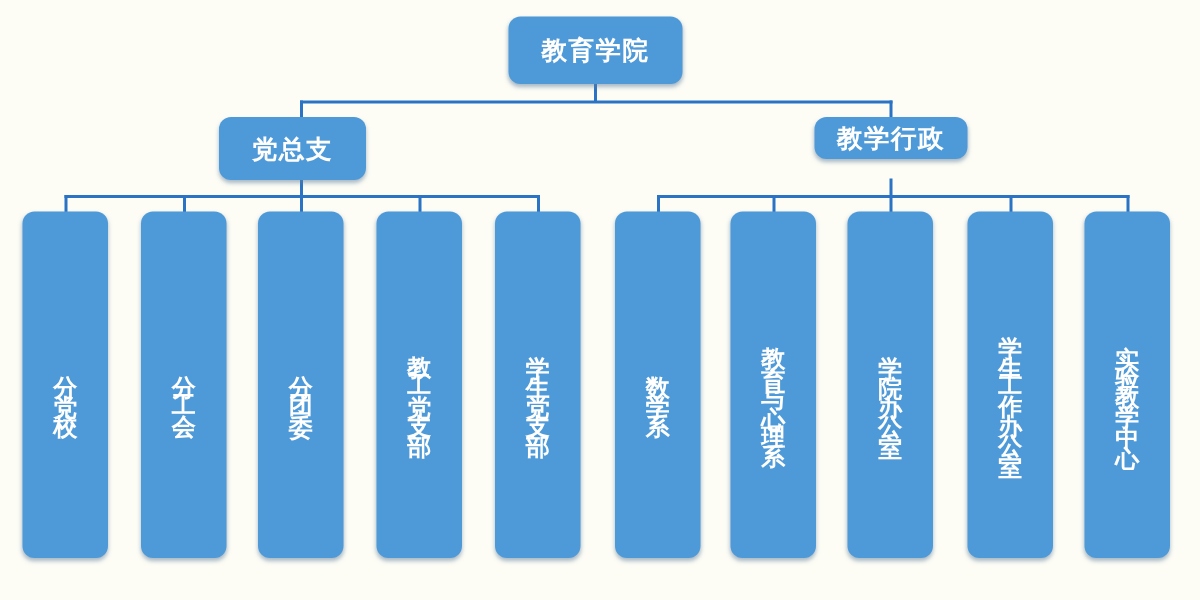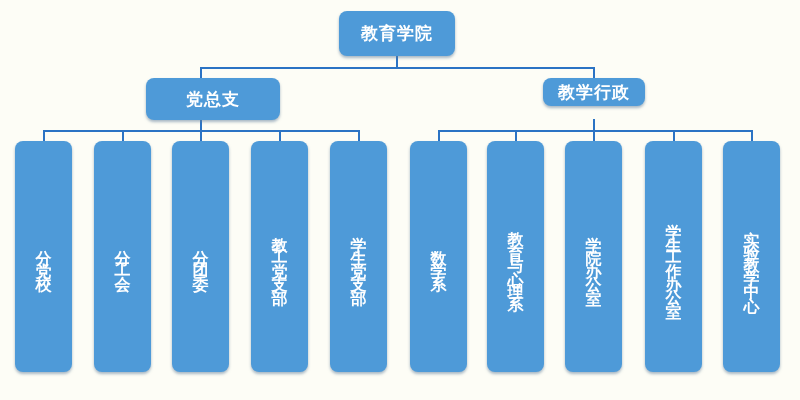--- a/index.html
+++ b/index.html
@@ -66,21 +66,21 @@
   <div class="line v" style="left:438px;top:130px;height:12px"></div>
   <div class="line v" style="left:515px;top:130px;height:12px"></div>
   <div class="line v" style="left:593px;top:130px;height:12px"></div>
   <div class="line v" style="left:673px;top:130px;height:12px"></div>
   <div class="line v" style="left:751px;top:130px;height:12px"></div>
 
   <div class="node top" style="left:339px;top:11px;width:116px;height:45px">
     <span>教育学院</span>
   </div>
 
-  <div class="node top" style="left:146px;top:78px;width:134px;height:42px">
+  <div class="node top" style="left:146px;top:78px;width:98px;height:42px">
     <span>党总支</span>
   </div>
   <div class="node top" style="left:543px;top:78px;width:102px;height:28px">
     <span>教学行政</span>
   </div>
 
   <div class="node leaf" style="left:15px">
     <span class="vtext">分党校</span>
   </div>
   <div class="node leaf" style="left:94px">

